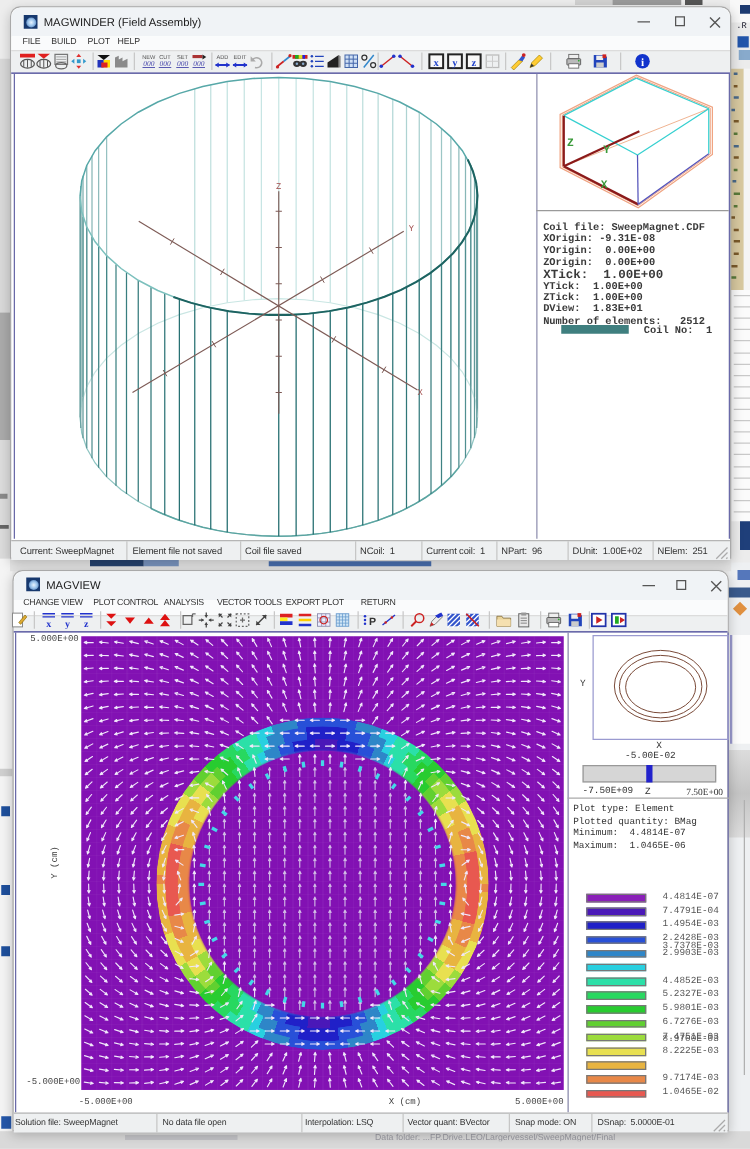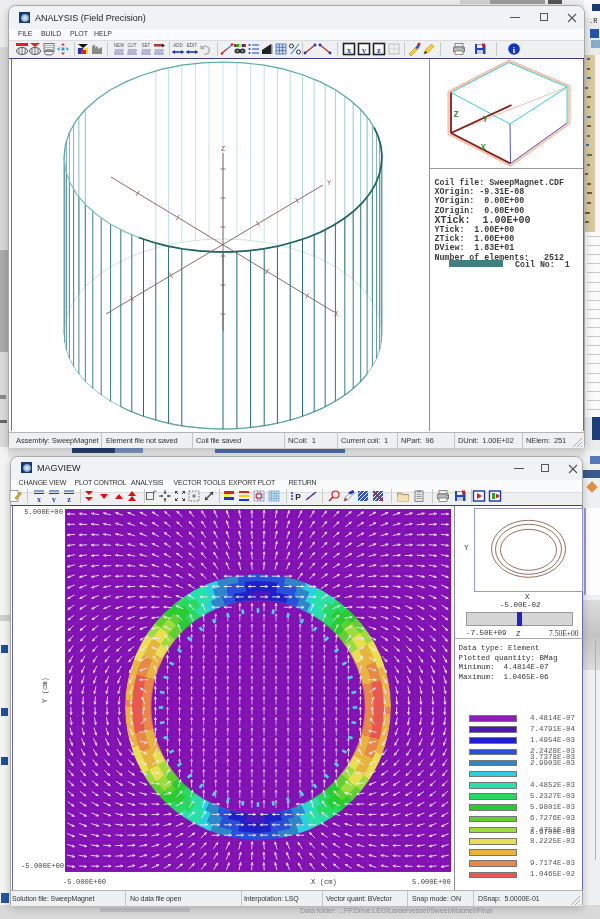--- a/index.html
+++ b/index.html
@@ -87,21 +87,21 @@
 <div class="ab" style="left:72px;top:448px;width:43px;height:5px;background:#26426e;"></div>
 <div class="ab" style="left:115px;top:448px;width:28px;height:5px;background:#7a95c0;"></div>
 <div class="ab" style="left:215px;top:449px;width:130px;height:4px;background:#4a6fae;"></div>
 <div class="ab" style="left:0;top:905px;width:600px;height:14px;background:#d9d9d9;"></div>
 <div class="ab" style="left:300px;top:907px;width:260px;height:6px;color:#9a9aa2;font-size:7px;overflow:hidden;white-space:nowrap;">Data folder: ...FP.Drive.LEO/Largervessel/SweepMagnet/Final</div>
 <div class="ab" style="left:100px;top:908px;width:90px;height:4px;background:#c2c2c6;"></div>
 <div class="win" style="left:8px;top:5px;width:577px;height:442px;border-radius:8px 8px 0 0;">
 <div class="ab" style="left:0;top:0;width:575px;height:23px;background:#f0f3f6;border-radius:8px 8px 0 0;"></div>
 <div class="ab" style="left:10px;top:6px;width:11px;height:11px;background:#16386e;"></div>
 <div class="ab" style="left:11.5px;top:7.5px;width:8px;height:8px;border-radius:50%;background:radial-gradient(circle,#e8f4ff 0%,#9cc4ec 45%,#2a5a9c 100%);"></div>
-<div class="ab" style="left:26px;top:7px;font-size:9px;color:#1a1a1a;">ANALYSIS (Field Precision)</div>
+<div class="ab" style="left:26px;top:7px;font-size:9px;color:#1a1a1a;">MAGWINDER (Field Assembly)</div>
 <div class="ab" style="left:501px;top:11px;width:10px;height:1px;background:#555;"></div>
 <div class="ab" style="left:531px;top:7px;width:8px;height:8px;border:1px solid #555;"></div>
 <svg class="ab" style="left:558px;top:6.5px;" width="10" height="10">
       <path d="M1,1 L9,9 M9,1 L1,9" stroke="#555" stroke-width="1.1"></path>
     </svg>
 <div class="ab" style="left:0;top:23px;width:575px;height:10.5px;background:#fafbfc;"></div>
 <div class="ab" style="left:9px;top:24px;font-size:7px;letter-spacing:-0.1px;color:#333;">FILE</div>
 <div class="ab" style="left:32px;top:24px;font-size:7px;letter-spacing:-0.1px;color:#333;">BUILD</div>
 <div class="ab" style="left:61px;top:24px;font-size:7px;letter-spacing:-0.1px;color:#333;">PLOT</div>
 <div class="ab" style="left:85px;top:24px;font-size:7px;letter-spacing:-0.1px;color:#333;">HELP</div>
@@ -394,21 +394,21 @@
 <div class="ab" style="left:440px;top:254px;width:54px;height:6.5px;background:#3f7f7f;"></div>
 <div class="ab mono" style="left:506px;top:254px;font-size:8.3px;font-weight:bold;color:#3a3a3a;white-space:pre;">Coil No:  1</div>
 <div class="ab" style="left:0;top:426px;width:575px;height:16px;background:#eef0f1;border-top:1px solid #b5b5b5;">
 <div class="seg" style="left:92px;"></div>
 <div class="seg" style="left:183px;"></div>
 <div class="seg" style="left:275px;"></div>
 <div class="seg" style="left:328px;"></div>
 <div class="seg" style="left:388px;"></div>
 <div class="seg" style="left:445px;"></div>
 <div class="seg" style="left:513px;"></div>
-<div class="st" style="left:7px;top:3px;">Assembly: SweepMagnet</div>
+<div class="st" style="left:7px;top:3px;">Current: SweepMagnet</div>
 <div class="st" style="left:97px;top:3px;">Element file not saved</div>
 <div class="st" style="left:187px;top:3px;">Coil file saved</div>
 <div class="st" style="left:279px;top:3px;">NCoil:&nbsp; 1</div>
 <div class="st" style="left:332px;top:3px;">Current coil:&nbsp; 1</div>
 <div class="st" style="left:392px;top:3px;">NPart:&nbsp; 96</div>
 <div class="st" style="left:449px;top:3px;">DUnit:&nbsp; 1.00E+02</div>
 <div class="st" style="left:517px;top:3px;">NElem:&nbsp; 251</div>
 <svg class="ab" style="right:1px;top:3px;" width="12" height="12">
         <path d="M11,2 L2,11 M11,6 L6,11 M11,10 L10,11" stroke="#aaa" stroke-width="1"></path>
       </svg>
@@ -637,21 +637,21 @@
 </svg>
 <div class="ab mono" style="left:453px;top:87px;font-size:7.5px;color:#333;">Y</div>
 <div class="ab mono" style="left:514px;top:136px;font-size:7.5px;color:#333;">X</div>
 <div class="ab mono" style="left:489px;top:144px;font-size:7.5px;color:#333;">-5.00E-02</div>
 <div class="ab" style="left:455px;top:154.5px;width:107px;height:14.5px;background:#d6d6d6;border:1px solid #999;"></div>
 <div class="ab" style="left:506px;top:155px;width:5px;height:13.5px;background:#2222cc;"></div>
 <div class="ab mono" style="left:455px;top:171.5px;font-size:7.5px;color:#333;">-7.50E+09</div>
 <div class="ab mono" style="left:505px;top:173px;font-size:7.5px;color:#333;">Z</div>
 <div class="ab mono" style="left:538px;top:171.5px;font-size:7.5px;color:#333;font-family:Liberation Serif, serif;">7.50E+00</div>
 <div class="ab" style="left:443px;top:181px;width:130px;height:1px;background:#aaa;"></div>
-<div class="ab mono" style="left:447.5px;top:187.0px;font-size:7.5px;color:#333;white-space:pre;">Data type: Element</div>
+<div class="ab mono" style="left:447.5px;top:187.0px;font-size:7.5px;color:#333;white-space:pre;">Plot type: Element</div>
 <div class="ab mono" style="left:447.5px;top:196.6px;font-size:7.5px;color:#333;white-space:pre;">Plotted quantity: BMag</div>
 <div class="ab mono" style="left:447.5px;top:206.2px;font-size:7.5px;color:#333;white-space:pre;">Minimum:  4.4814E-07</div>
 <div class="ab mono" style="left:447.5px;top:215.8px;font-size:7.5px;color:#333;white-space:pre;">Maximum:  1.0465E-06</div>
 <div class="ab" style="left:458px;top:258.0px;width:47.5px;height:6.5px;background:#8a1fb8;border:0.5px solid #777;"></div>
 <div class="ab mono" style="left:519px;top:256.8px;font-size:7.5px;color:#555;">4.4814E-07</div>
 <div class="ab" style="left:458px;top:269.2px;width:47.5px;height:6.5px;background:#4a18b8;border:0.5px solid #777;"></div>
 <div class="ab mono" style="left:519px;top:268.0px;font-size:7.5px;color:#555;">7.4791E-04</div>
 <div class="ab" style="left:458px;top:280.4px;width:47.5px;height:6.5px;background:#2020c8;border:0.5px solid #777;"></div>
 <div class="ab mono" style="left:519px;top:279.2px;font-size:7.5px;color:#555;">1.4954E-03</div>
 <div class="ab" style="left:458px;top:291.5px;width:47.5px;height:6.5px;background:#2850d8;border:0.5px solid #777;"></div>

